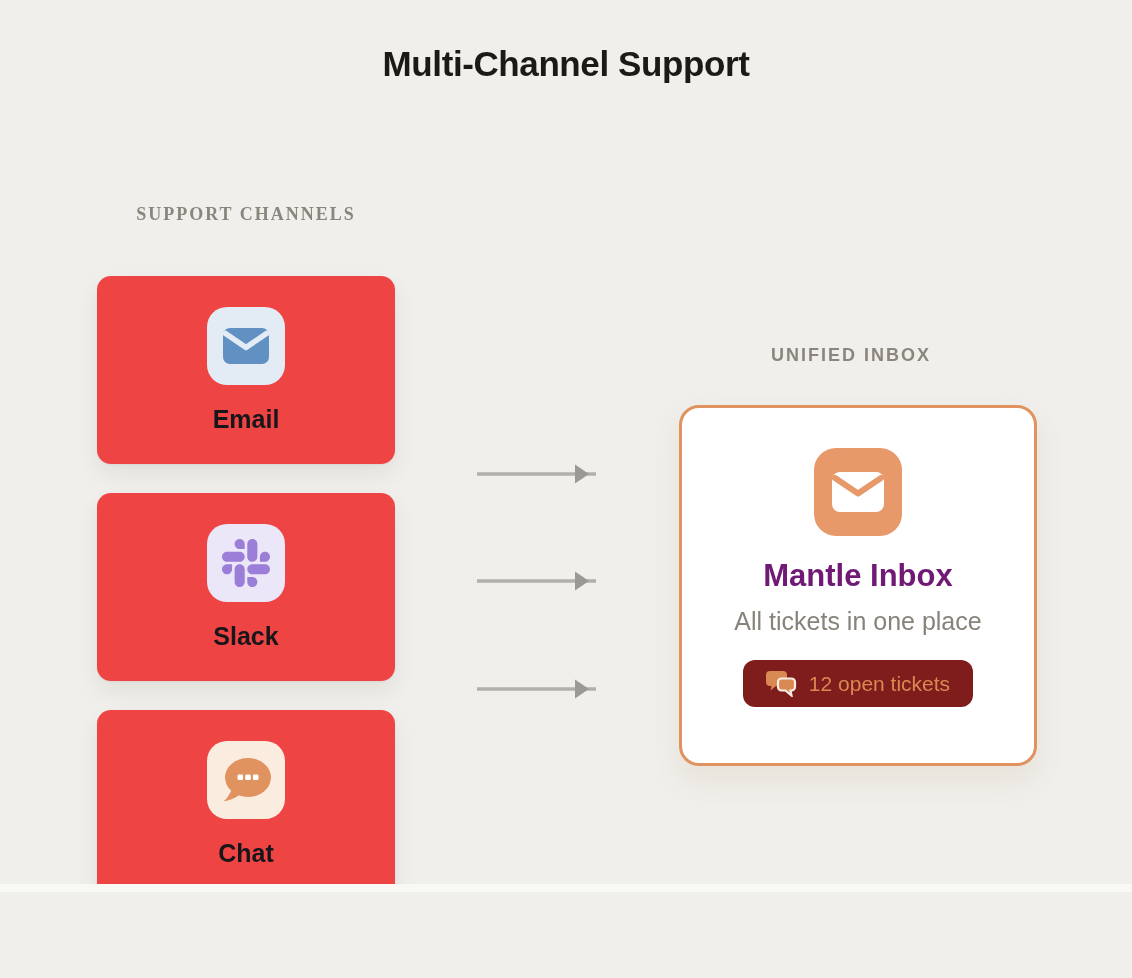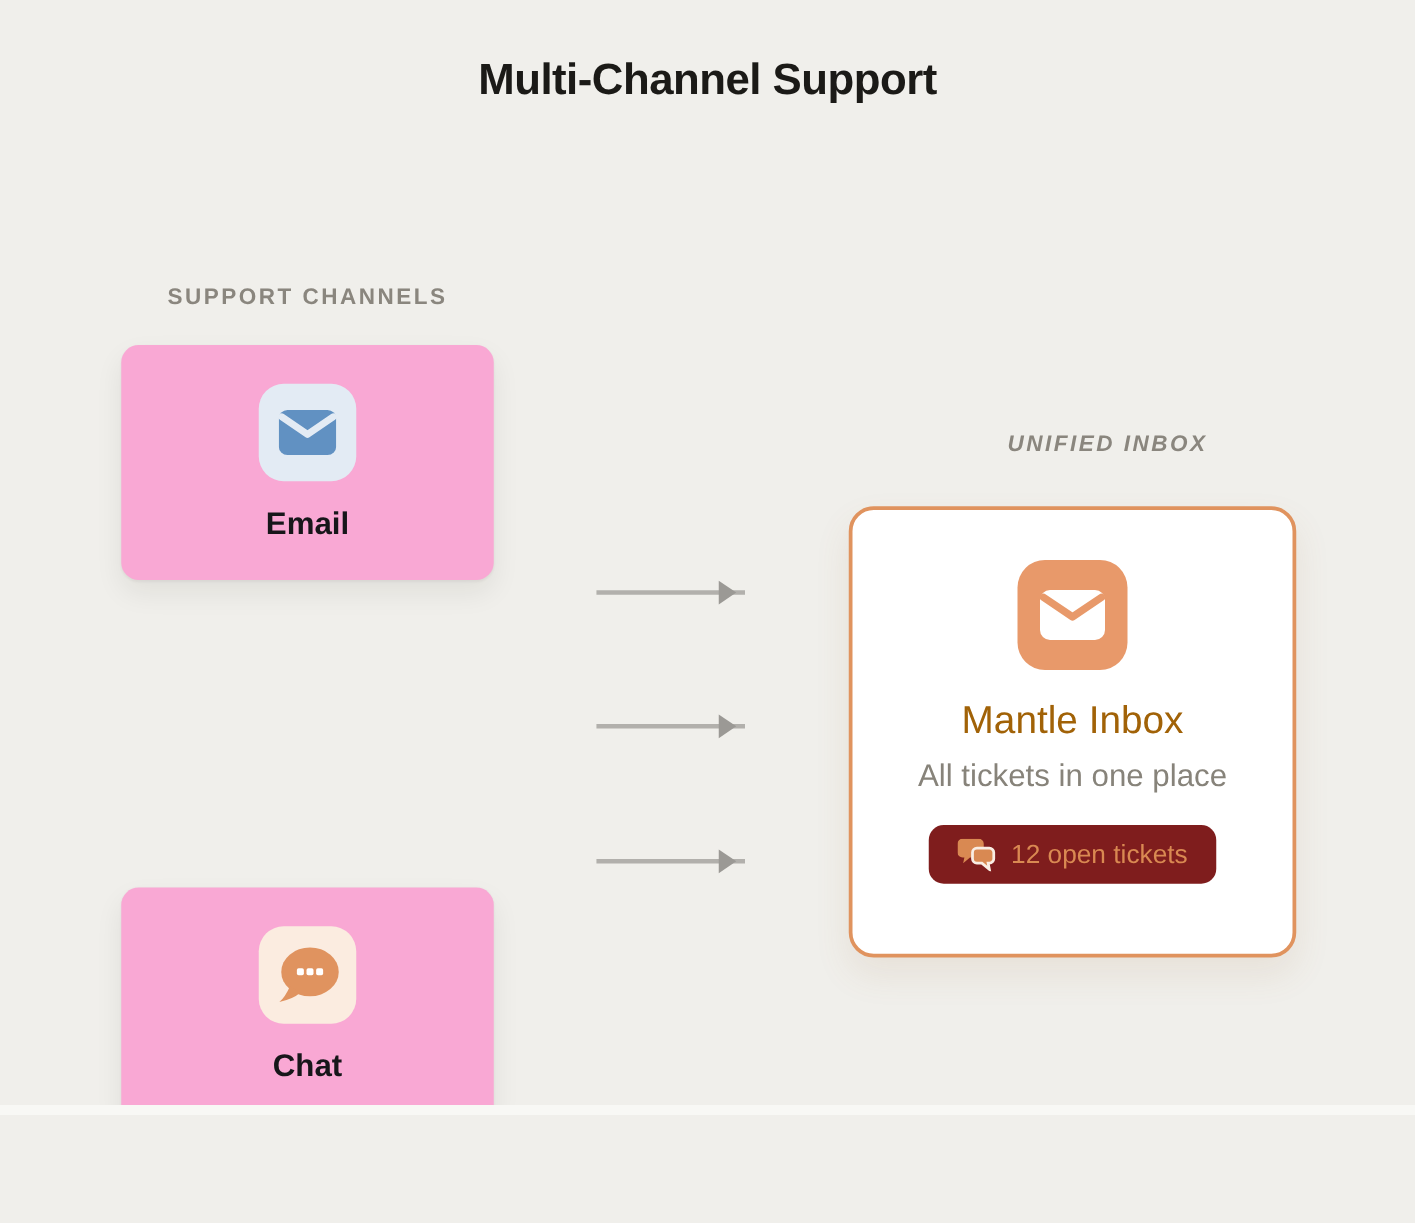--- a/index.html
+++ b/index.html
@@ -28,30 +28,30 @@
 
   
   .section-label {
     position: absolute;
     font-size: 18px;
     font-weight: 600;
     letter-spacing: 2px;
     color: #8a867e;
     text-align: center;
   }
-  .section-label.left  { top: 227px; left: 97px;  width: 298px; }
-  .section-label.right { top: 345px; left: 707px; width: 358px; font-style: italic; }
+  .section-label.left  { top: 204px; left: 97px;  width: 298px; font-family: Liberation Serif, serif; }
+  .section-label.right { top: 345px; left: 672px; width: 358px; }
 
   
   .channel-card {
     position: absolute;
     left: 97px;
     width: 298px;
     height: 188px;
-    background: #f9a8d4;
+    background: #ef4444;
     border-radius: 14px;
     box-shadow: 0 1px 2px rgba(30,28,20,0.05), 0 10px 22px rgba(30,28,20,0.07);
     display: flex;
     flex-direction: column;
     align-items: center;
     justify-content: center;
   }
   .channel-card.email { top: 276px; }
   .channel-card.slack { top: 493px; }
   .channel-card.chat  { top: 710px; }
@@ -109,22 +109,22 @@
     height: 88px;
     border-radius: 22px;
     background: #e8996a;
     display: flex;
     align-items: center;
     justify-content: center;
   }
   .inbox-title {
     margin-top: 22px;
     font-size: 31px;
-    font-weight: 400;
-    color: #a16207;
+    font-weight: 700;
+    color: #701a75;
     line-height: 36px;
   }
   .inbox-subtitle {
     margin-top: 14px;
     font-size: 25px;
     font-weight: 400;
     color: #87837a;
     line-height: 26px;
   }
   .inbox-badge {
@@ -163,20 +163,33 @@
   <div class="channel-card email">
     <div class="channel-iconbox iconbox-email">
       <svg width="46" height="36" viewBox="0 0 46 36" aria-hidden="true">
         <rect x="0" y="0" width="46" height="36" rx="7" fill="#6191c2"></rect>
         <path d="M2.5 5.5 L23 19.5 L43.5 5.5" fill="none" stroke="#e3ebf4" stroke-width="5.5" stroke-linejoin="round" stroke-linecap="round"></path>
       </svg>
     </div>
     <div class="channel-label">Email</div>
   </div>
 
+  <div class="channel-card slack">
+    <div class="channel-iconbox iconbox-slack">
+      <svg width="48" height="48" viewBox="0 0 122.8 122.8" aria-hidden="true">
+        <g fill="#9b7ed8">
+          <path d="M25.8 77.6c0 7.1-5.8 12.9-12.9 12.9S0 84.7 0 77.6s5.8-12.9 12.9-12.9h12.9v12.9zm6.5 0c0-7.1 5.8-12.9 12.9-12.9s12.9 5.8 12.9 12.9v32.3c0 7.1-5.8 12.9-12.9 12.9s-12.9-5.8-12.9-12.9V77.6z"></path>
+          <path d="M45.2 25.8c-7.1 0-12.9-5.8-12.9-12.9S38.1 0 45.2 0s12.9 5.8 12.9 12.9v12.9H45.2zm0 6.5c7.1 0 12.9 5.8 12.9 12.9s-5.8 12.9-12.9 12.9H12.9C5.8 58.1 0 52.3 0 45.2s5.8-12.9 12.9-12.9h32.3z"></path>
+          <path d="M97 45.2c0-7.1 5.8-12.9 12.9-12.9s12.9 5.8 12.9 12.9-5.8 12.9-12.9 12.9H97V45.2zm-6.5 0c0 7.1-5.8 12.9-12.9 12.9s-12.9-5.8-12.9-12.9V12.9C64.7 5.8 70.5 0 77.6 0s12.9 5.8 12.9 12.9v32.3z"></path>
+          <path d="M77.6 97c7.1 0 12.9 5.8 12.9 12.9s-5.8 12.9-12.9 12.9-12.9-5.8-12.9-12.9V97h12.9zm0-6.5c-7.1 0-12.9-5.8-12.9-12.9s5.8-12.9 12.9-12.9h32.3c7.1 0 12.9 5.8 12.9 12.9s-5.8 12.9-12.9 12.9H77.6z"></path>
+        </g>
+      </svg>
+    </div>
+    <div class="channel-label">Slack</div>
+  </div>
 
   <div class="channel-card chat">
     <div class="channel-iconbox iconbox-chat">
       <svg width="54" height="48" viewBox="0 0 54 48" aria-hidden="true">
         <ellipse cx="29" cy="21.5" rx="23" ry="19.5" fill="#e0935f"></ellipse>
         <path d="M13 33 Q9 42 4.5 45.5 Q15 43.5 21.5 38 Z" fill="#e0935f"></path>
         <rect x="18.5" y="18.5" width="5.6" height="5.6" rx="1.4" fill="#ffffff"></rect>
         <rect x="26.2" y="18.5" width="5.6" height="5.6" rx="1.4" fill="#ffffff"></rect>
         <rect x="33.9" y="18.5" width="5.6" height="5.6" rx="1.4" fill="#ffffff"></rect>
       </svg>

